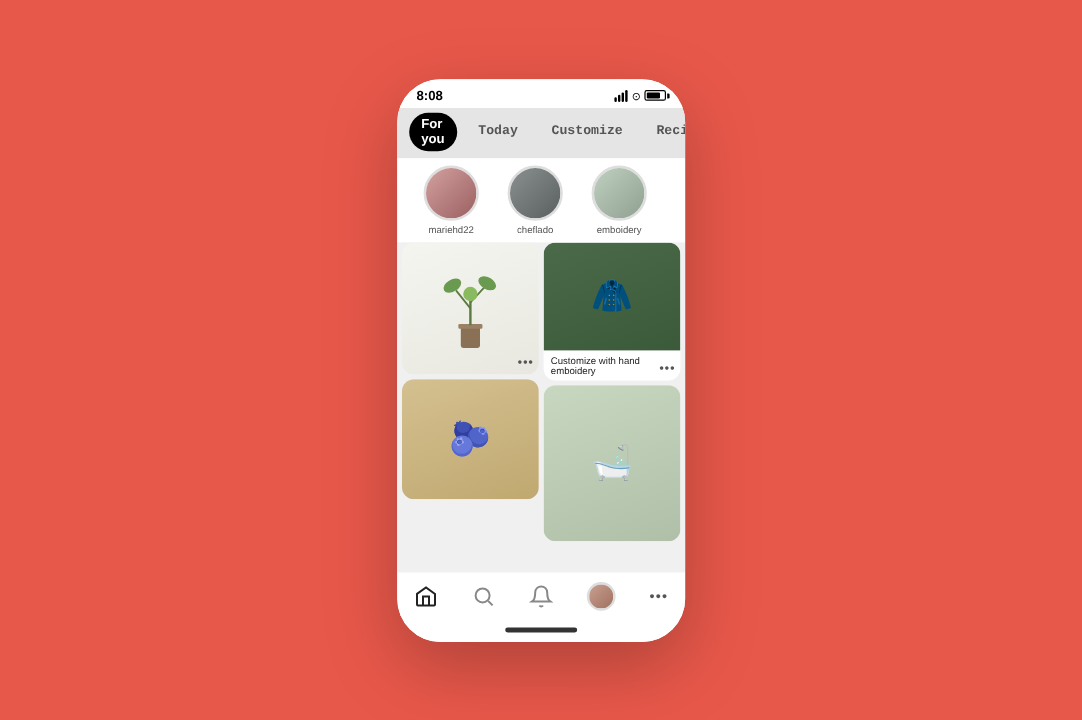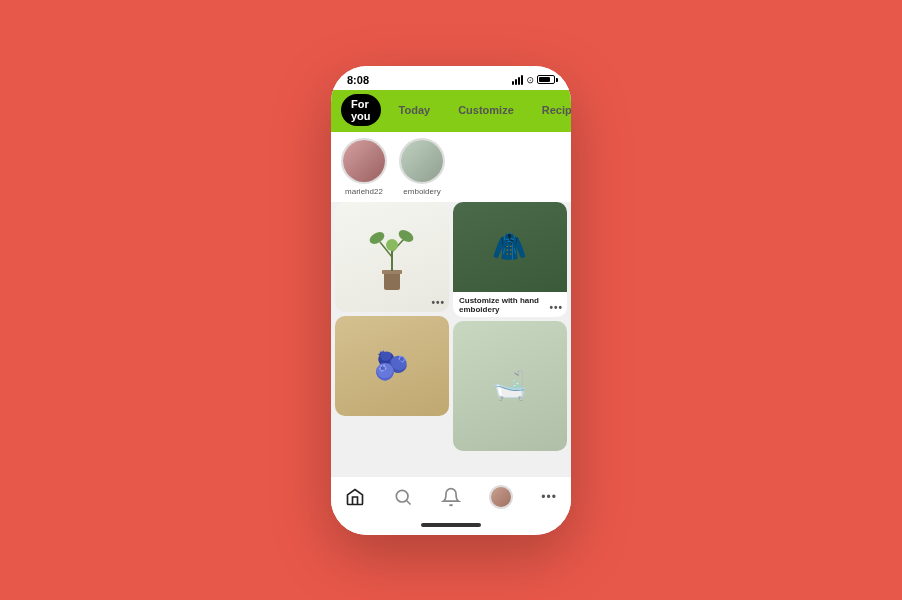--- a/index.html
+++ b/index.html
@@ -94,58 +94,60 @@
       height: 100%;
       background: #000;
       border-radius: 1px;
     }
 
     
     .nav-tabs {
       display: flex;
       align-items: center;
       padding: 4px 10px 6px;
-      background: #84cc16;
+      background: #e5e5e5;
       gap: 8px;
     }
 
     .tab-pill {
       padding: 4px 10px;
       border-radius: 20px;
       font-size: 11px;
       font-weight: 600;
       cursor: pointer;
     }
 
     .tab-pill.active {
       background: #000;
       color: #fff;
     }
 
     .tab-pill.inactive {
       color: #555;
       background: transparent;
+      font-family: Liberation Mono, monospace;
     }
 
     
     .stories-row {
       display: flex;
       align-items: flex-start;
       padding: 6px 8px;
       gap: 8px;
       background: #fff;
       overflow: hidden;
     }
 
     .story-item {
       display: flex;
       flex-direction: column;
       align-items: center;
       gap: 3px;
       min-width: 50px;
+      margin-left: 12px;
     }
 
     .story-avatar {
       width: 46px;
       height: 46px;
       border-radius: 50%;
       overflow: hidden;
       border: 2px solid #ddd;
       position: relative;
     }
@@ -218,21 +220,21 @@
     .pin-card {
       border-radius: 10px;
       overflow: hidden;
       background: #fff;
       position: relative;
       cursor: pointer;
     }
 
     .pin-label {
       font-size: 8px;
-      font-weight: 700;
+      font-weight: 400;
       color: #222;
       padding: 4px 6px 2px;
       line-height: 1.2;
     }
 
     .pin-more {
       position: absolute;
       bottom: 4px;
       right: 4px;
       color: #555;
@@ -359,20 +361,26 @@
 
   <div class="stories-row">
     <div class="story-item">
       <div class="story-avatar">
         <div class="story-avatar-img av-mariehd"></div>
       </div>
       <span class="story-name">mariehd22</span>
     </div>
     <div class="story-item">
       <div class="story-avatar">
+        <div class="story-avatar-img av-cheflado"></div>
+      </div>
+      <span class="story-name">cheflado</span>
+    </div>
+    <div class="story-item">
+      <div class="story-avatar">
         <div class="story-avatar-img av-nariah"></div>
       </div>
       <span class="story-name">emboidery</span>
     </div>
   </div>
 
   <div class="content-area">
     <div class="masonry">
 
       <div class="column">

